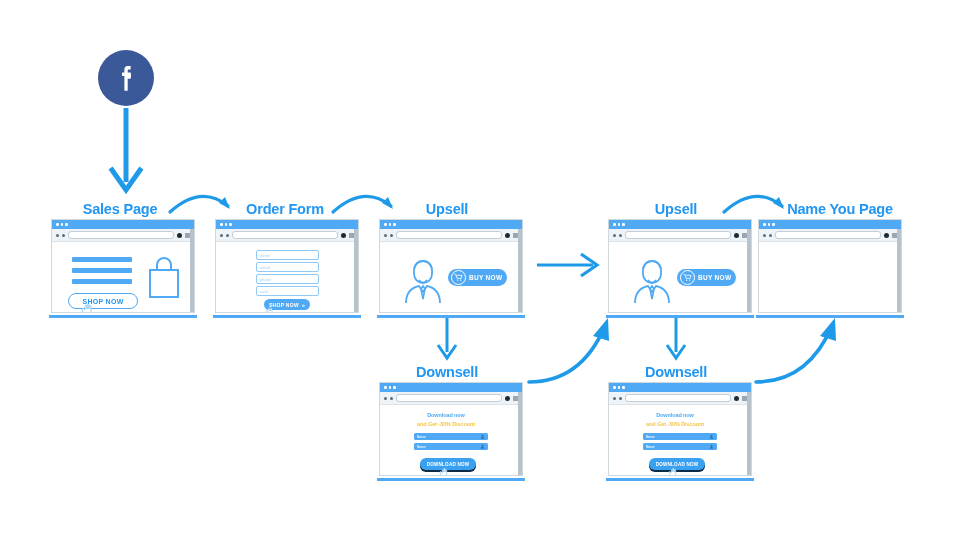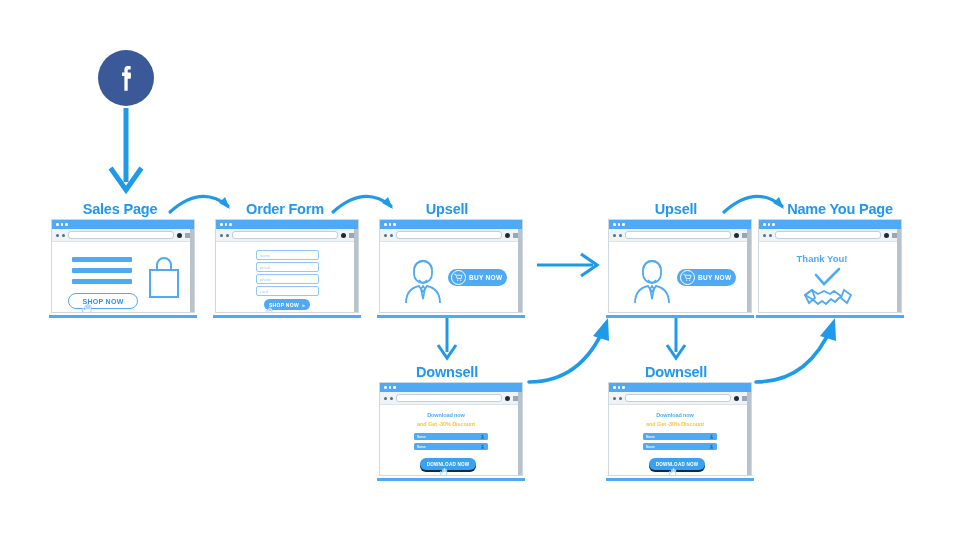--- a/index.html
+++ b/index.html
@@ -314,29 +314,20 @@
         <span class="win-dot"></span>
         <span class="win-dot"></span>
       </div>
       <div class="win-toolbar">
         <span class="nav-dot"></span>
         <span class="nav-dot"></span>
         <span class="urlbar"></span>
         <span class="tool-circle"></span>
         <span class="tool-square"></span>
       </div>
-      <div class="win-body" style="height:73px;">
-        <div class="ty-text" style="top:11px;left:-8px;">Thank You!</div>
-        <svg class="ic" style="left:44px;top:26px;width:50px;height:42px;" viewBox="0 0 50 42">
-          <path d="M13 7 L21 16 L36 1" fill="none" stroke="#4fa9f5" stroke-width="2.6" stroke-linecap="round"></path>
-          <path d="M2 27 l7-5 6 4 6-3 6 3 4-3 7 5 -6 6 -4-3 -5 5 -4-3 -4 3 -6-5z" fill="none" stroke="#4fa9f5" stroke-width="1.8" stroke-linejoin="round"></path>
-          <path d="M9 22 l-7 5 4 8 6-5z" fill="none" stroke="#4fa9f5" stroke-width="1.8"></path>
-          <path d="M41 22 l7 5 -4 8 -6-5z" fill="none" stroke="#4fa9f5" stroke-width="1.8"></path>
-        </svg>
-      </div>
       <div class="win-shadow" style="height:85px;"></div>
     </div>
     <div class="win-base" style="left:-2px;top:96px;width:148px;"></div>
   </div>
 
   <div class="win" style="left:379px;top:382px;">
     <div class="win-frame" style="width:144px;height:94px;">
       <div class="win-titlebar">
         <span class="win-dot"></span>
         <span class="win-dot"></span>

